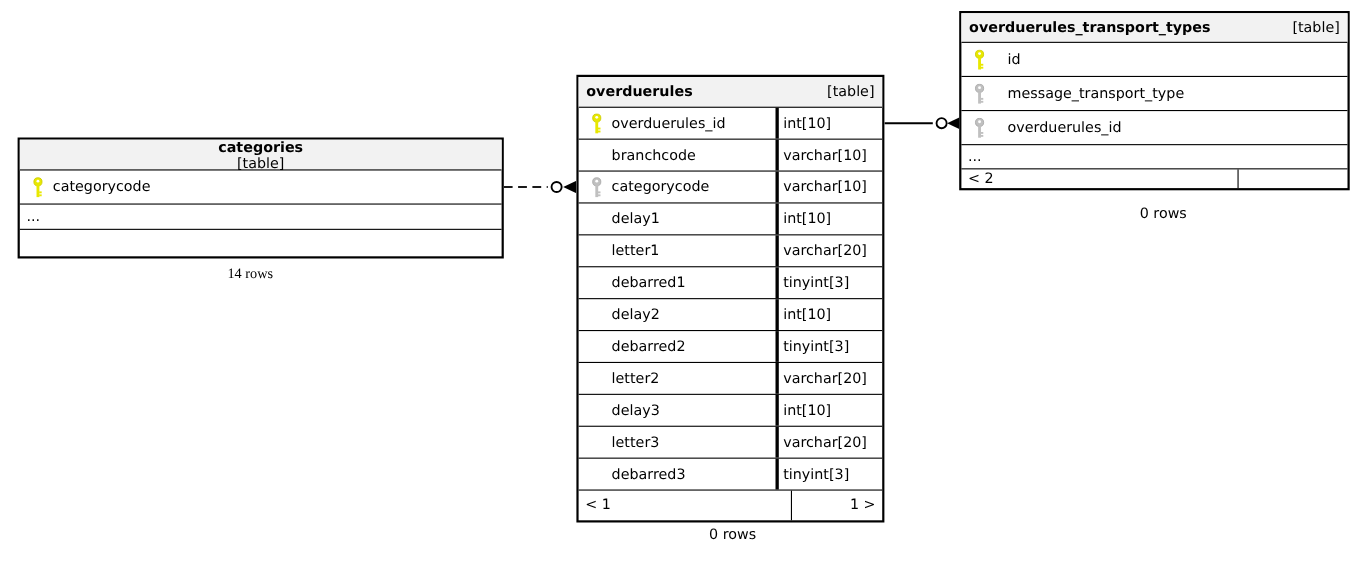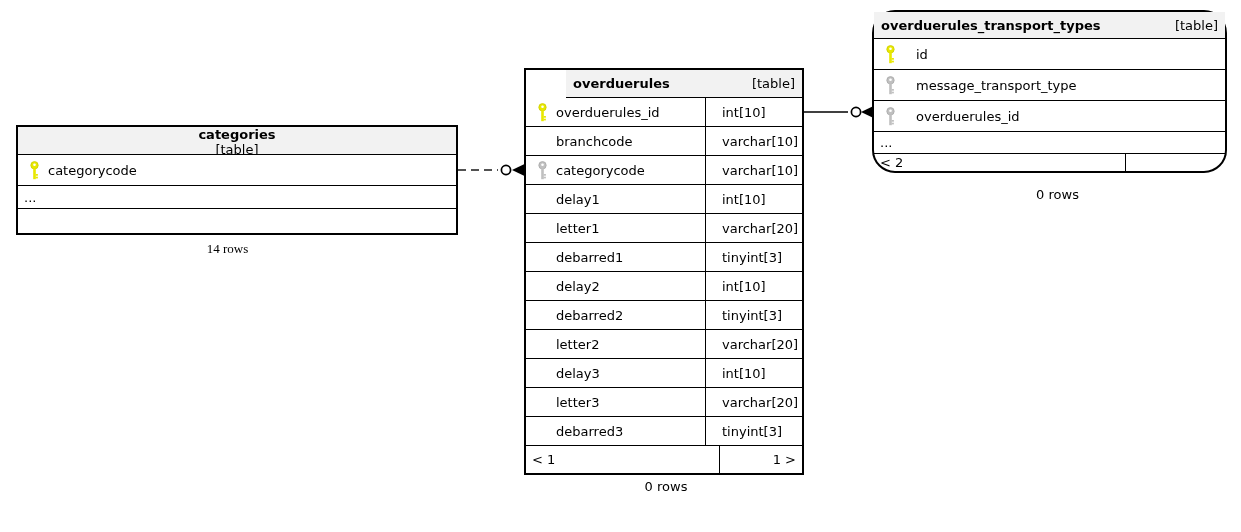--- a/index.html
+++ b/index.html
@@ -16,48 +16,48 @@
     display:flex;justify-content:space-between;align-items:center;
     background:#f2f2f2;border-bottom:1px solid #000;
     padding:0 7px;box-sizing:border-box;
   }
   .tname{font-weight:bold;}
   .row{display:flex;align-items:center;border-bottom:1px solid #000;box-sizing:border-box;}
   .kcell{flex:none;width:30px;padding-left:11px;display:flex;align-items:center;box-sizing:border-box;}
   .cname{flex:1;white-space:nowrap;overflow:hidden;}
   .ctype{
     flex:none;width:97px;align-self:stretch;display:flex;align-items:center;
-    border-left:1px solid #000000;padding-left:16px;box-sizing:border-box;white-space:nowrap;
+    border-left:3px solid #000000;padding-left:4px;box-sizing:border-box;white-space:nowrap;
   }
   .ellipsis-row{display:flex;align-items:center;border-bottom:1px solid #000;padding-left:6px;box-sizing:border-box;}
   .ftr{display:flex;align-items:stretch;box-sizing:border-box;}
   .fcell{display:flex;align-items:center;padding:0 6px;box-sizing:border-box;white-space:nowrap;}
   .fcell.mid,.fcell.rgt{border-left:1px solid #000;}
   .fcell.mid{justify-content:center;margin-top:40px;}
   .fcell.rgt{justify-content:flex-end;}
 
   
   #t-categories{left:16px;top:125px;width:442px;height:110px;}
   #t-categories .hdr{height:28px;flex-direction:column;}
   #t-categories .row{height:31px;}
   #t-categories .ellipsis-row{height:23px;}
   #t-categories .ftr{height:24px;font-family:Liberation Serif, serif;}
   #t-categories .fcell.lft{width:125px;}
   #t-categories .fcell.mid{width:168px;}
   #t-categories .fcell.rgt{flex:1;}
 
   #t-overduerules{left:524px;top:68px;width:280px;height:407px;}
-  #t-overduerules .hdr{height:28px;margin-left:40px;}
+  #t-overduerules .hdr{height:28px;}
   #t-overduerules .row{height:29px;}
   #t-overduerules .ftr{height:27px;}
   #t-overduerules .fcell.lft{width:86px;}
   #t-overduerules .fcell.mid{width:107px;}
   #t-overduerules .fcell.rgt{flex:1;}
 
-  #t-ott{left:872px;top:10px;width:355px;height:163px;border-radius:23px;}
+  #t-ott{left:872px;top:10px;width:355px;height:163px;}
   #t-ott .hdr{height:27px;}
   #t-ott .row{height:31px;justify-content:center;}
   #t-ott .row:first-of-type{height:31px;}
   #t-ott .kcell{width:42px;}
   #t-ott .ellipsis-row{height:22px;}
   #t-ott .ftr{height:17px;}
   #t-ott .fcell.lft{width:115px;}
   #t-ott .fcell.mid{width:136px;}
   #t-ott .fcell.rgt{flex:1;}
 

